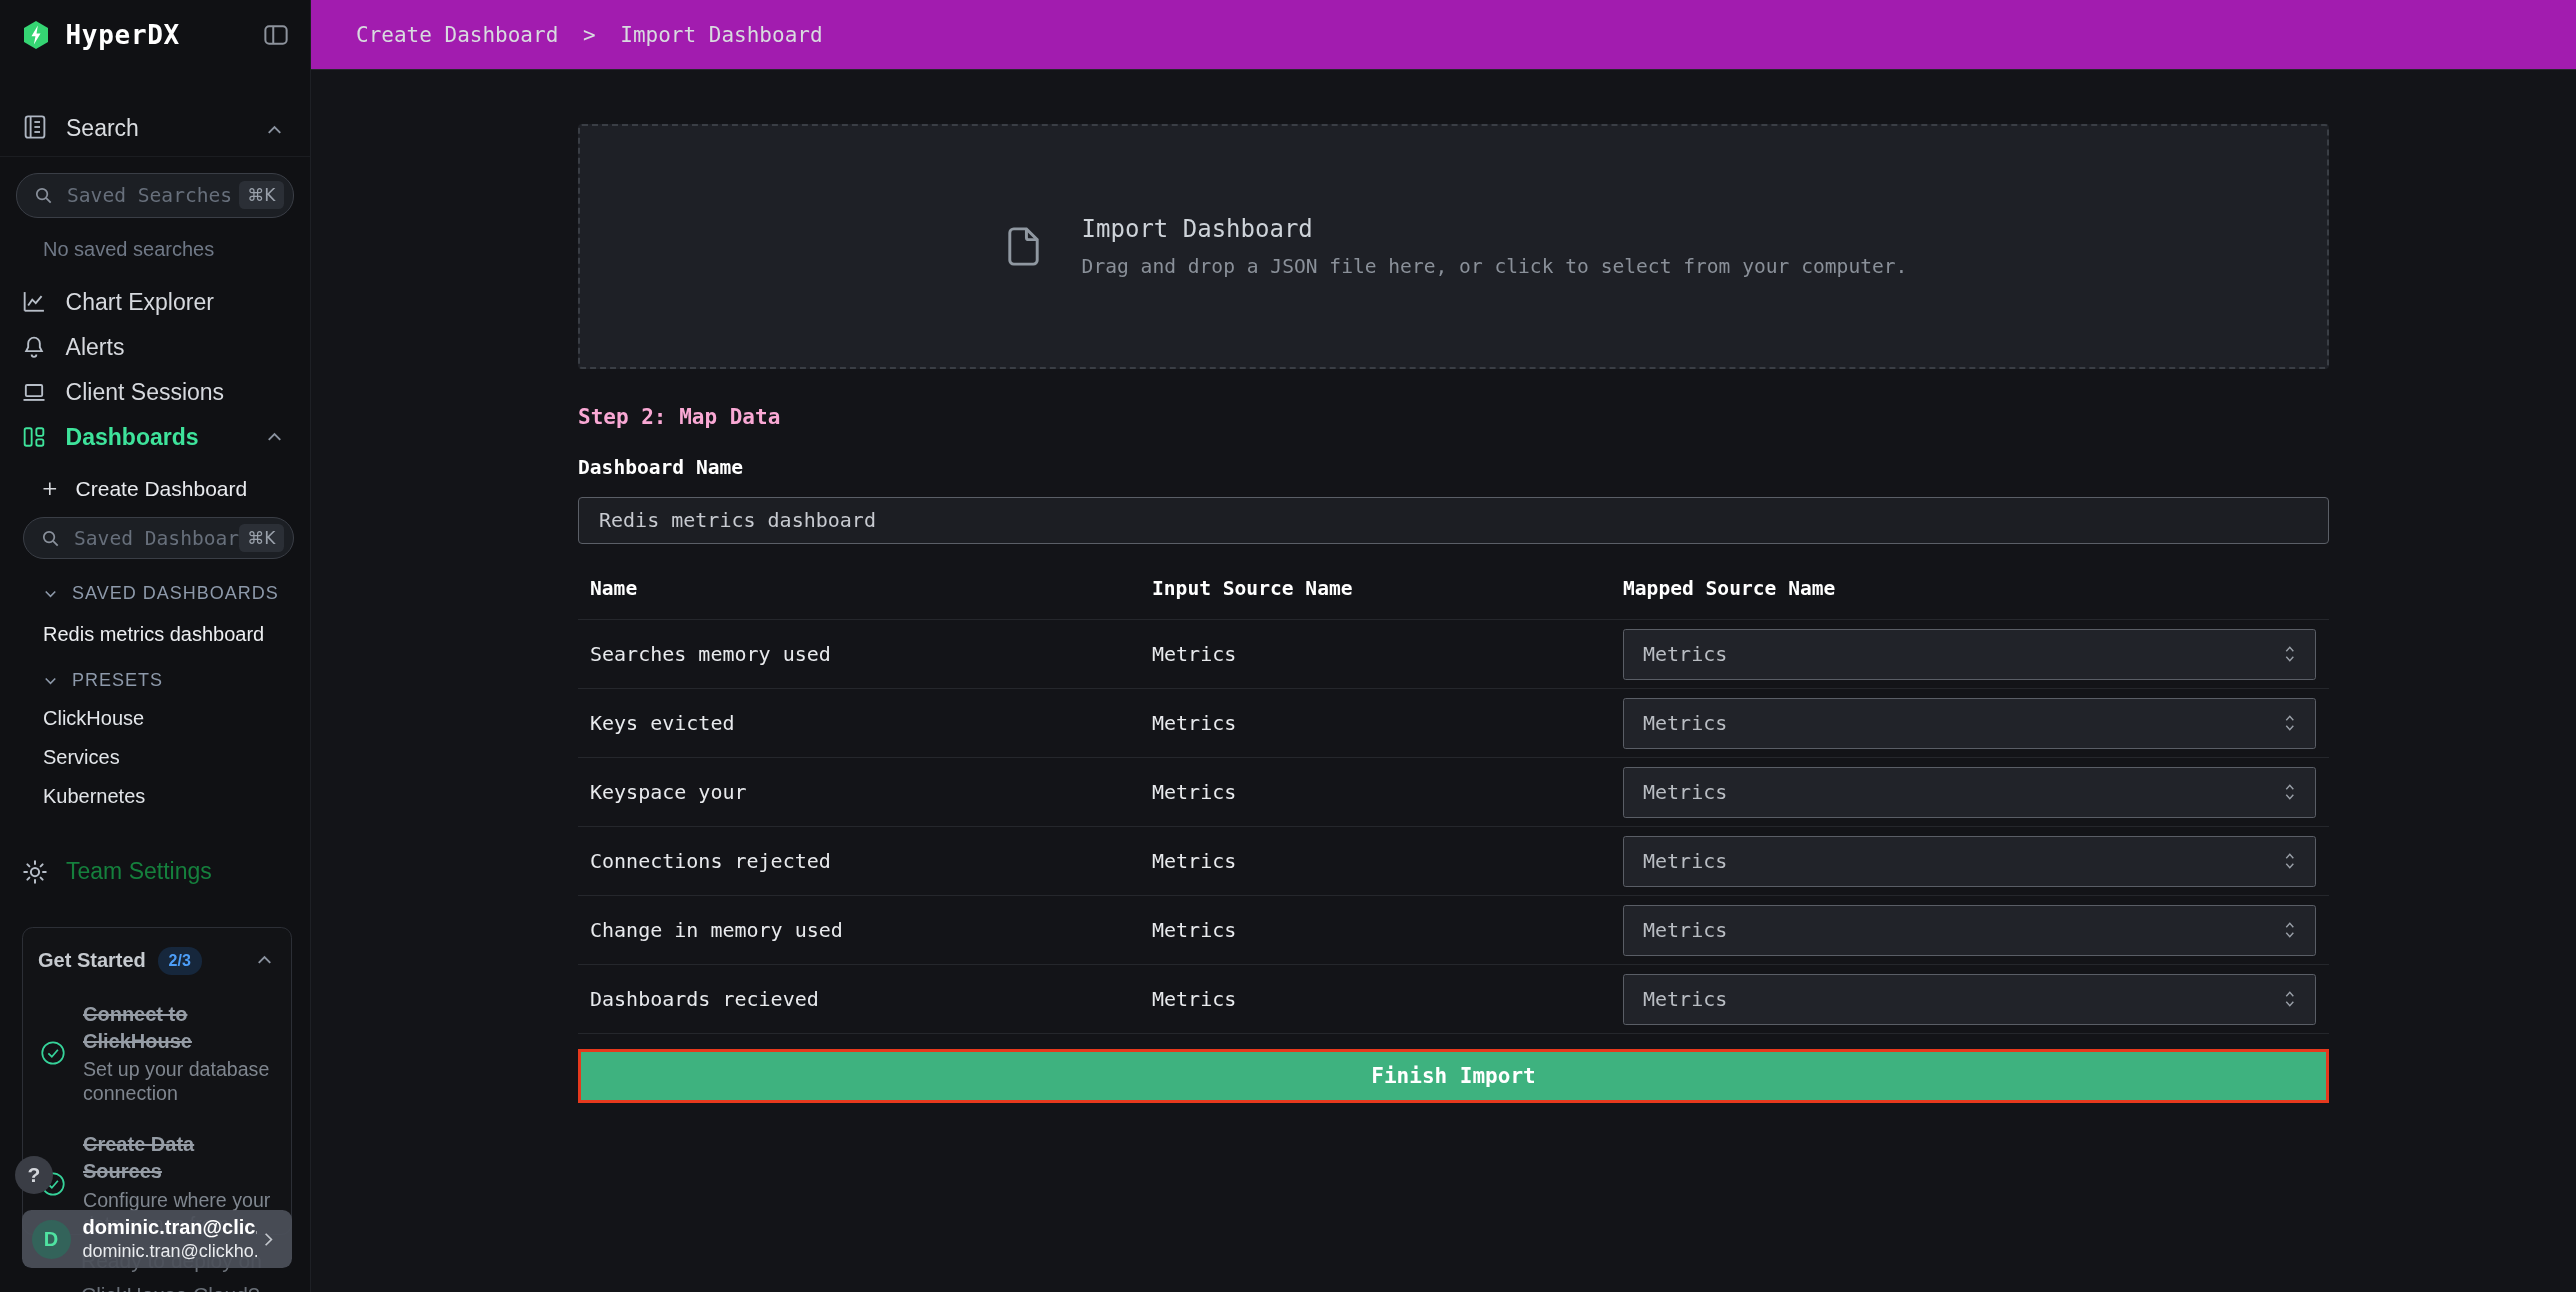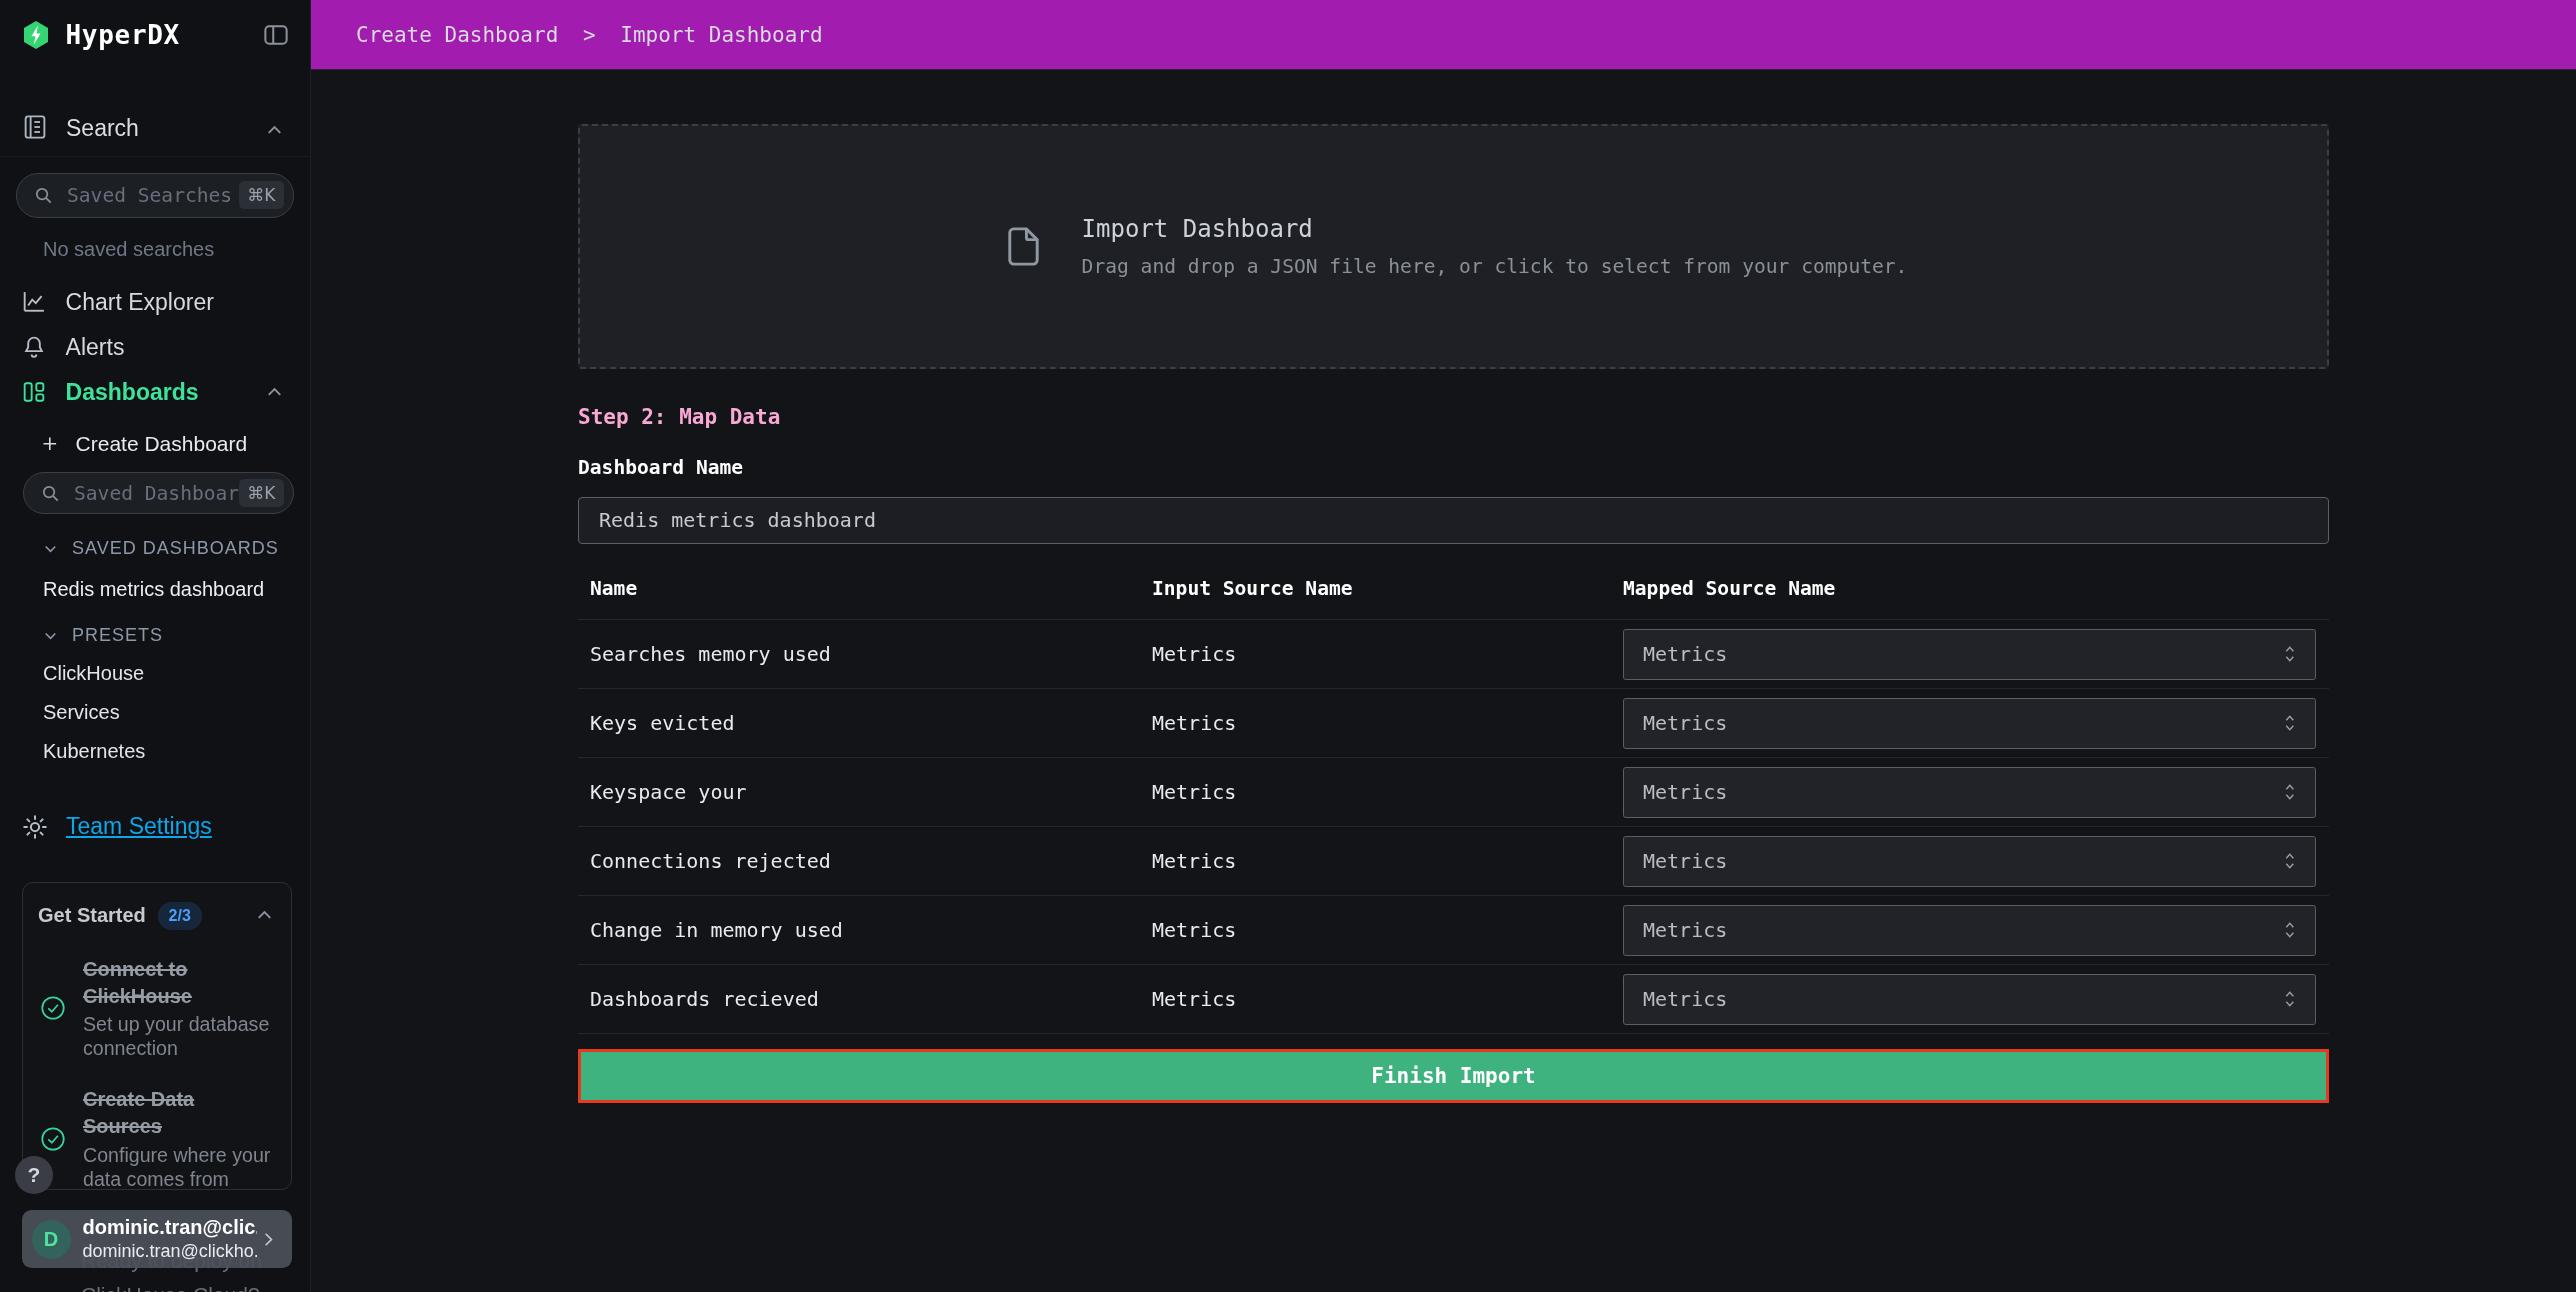--- a/index.html
+++ b/index.html
@@ -61,21 +61,21 @@
   .create-dash .c-label { font-size:21px; color:#e8eaee; }
 
   .sect-head { display:flex; align-items:center; margin:24px 0 0 41px; color:#8d99aa; cursor:pointer; }
   .sect-head .s-chev { width:19px; height:19px; margin-right:12px; }
   .sect-head .s-label { font-size:18px; letter-spacing:1px; }
   .side-link { margin:19px 0 0 43px; font-size:20px; color:#ecee f1; color:#eceef1; cursor:pointer; width:fit-content; }
   .side-link.preset { color:#e2e5e9; margin-top:16px; }
 
   .team-settings { display:flex; align-items:center; margin-top:42px; padding:0 20px; height:43px; cursor:pointer; }
   .team-settings .n-icon { width:30px; height:30px; color:#b7bec8; margin-right:16px; }
-  .team-settings .n-label { font-size:23px; color:#0ea5e9;text-decoration:underline; }
+  .team-settings .n-label { font-size:23px; color:#15803d; }
 
   .gs-card {
     margin:34px 0 0 22px; width:270px; height:308px; overflow:hidden;
     border:0.7px solid #2c2f36; border-radius:10.8px; padding:19px 15px; background:#121316;
   }
   .gs-head { display:flex; align-items:center; }
   .gs-title { font-size:20px; font-weight:bold; color:#c6cacf; margin-right:12px; }
   .gs-badge {
     background:#16273c; color:#4d9ef8; font-weight:bold; font-size:16px;
     border-radius:13.5px; padding:4.7px 10.8px; flex:none;
@@ -227,20 +227,29 @@
       <span class="n-label">Chart Explorer</span>
     </div>
     <div class="nav-item">
       <span class="n-icon">
         <svg viewBox="0 0 24 24" width="28" height="28" fill="none" stroke="currentColor" stroke-width="1.6">
           <path d="M12 4a5 5 0 0 0-5 5v3.2L5.3 15.5h13.4L17 12.2V9a5 5 0 0 0-5-5z"></path>
             <path d="M10 18.5a2 2 0 0 0 4 0"></path>
         </svg>
       </span>
       <span class="n-label">Alerts</span>
+    </div>
+    <div class="nav-item">
+      <span class="n-icon">
+        <svg viewBox="0 0 24 24" width="28" height="28" fill="none" stroke="currentColor" stroke-width="1.6">
+          <rect x="5" y="6" width="14" height="9.5" rx="1"></rect>
+            <line x1="3" y1="18.8" x2="21" y2="18.8"></line>
+        </svg>
+      </span>
+      <span class="n-label">Client Sessions</span>
     </div>
     <div class="nav-item active">
       <span class="n-icon">
         <svg viewBox="0 0 24 24" width="28" height="28" fill="none" stroke="currentColor" stroke-width="1.6">
           <rect x="4" y="4.5" width="6" height="15" rx="1.5"></rect>
             <rect x="14" y="4.5" width="6" height="6.5" rx="1.5"></rect>
             <rect x="14" y="14" width="6" height="5.5" rx="1.5"></rect>
         </svg>
       </span>
       <span class="n-label">Dashboards</span>

